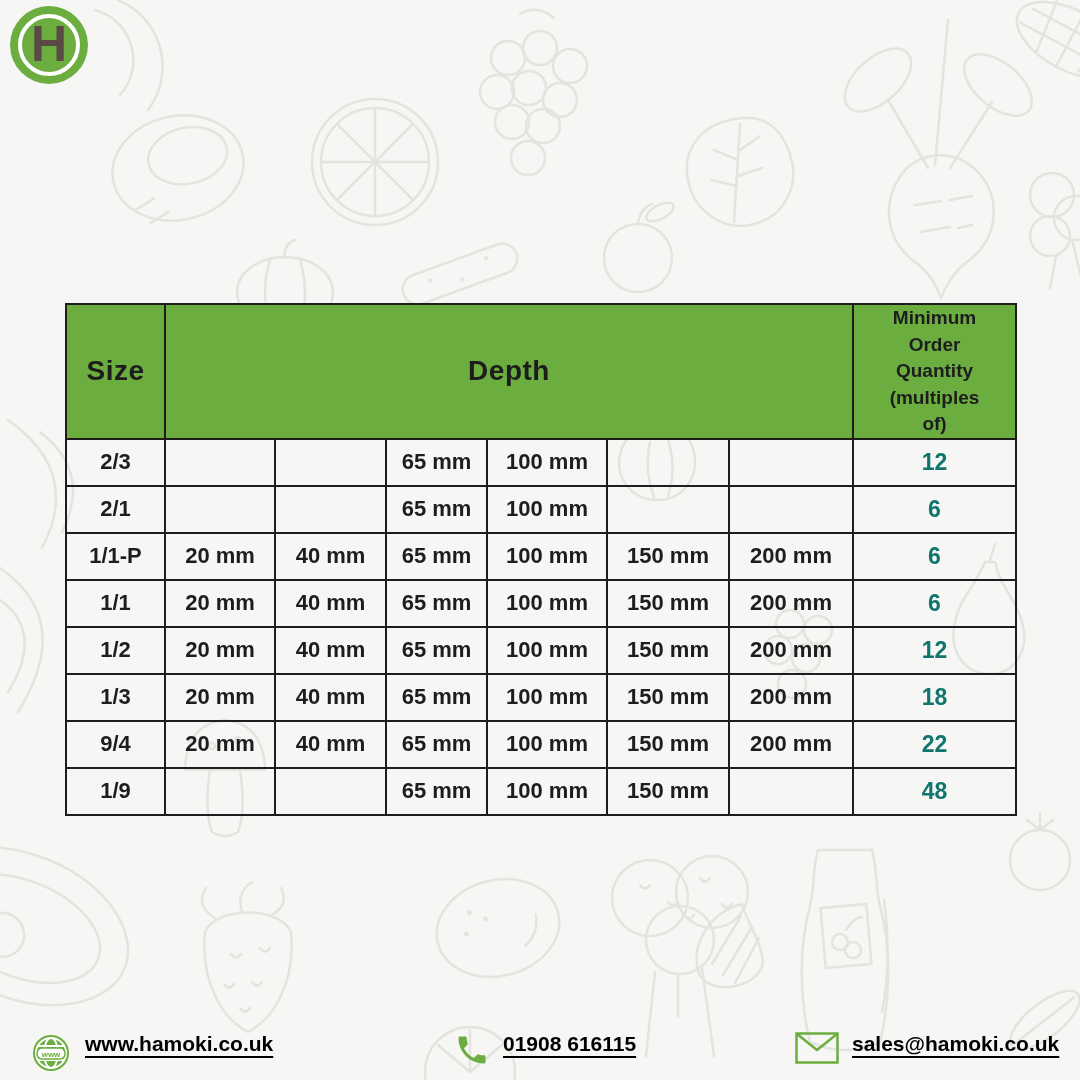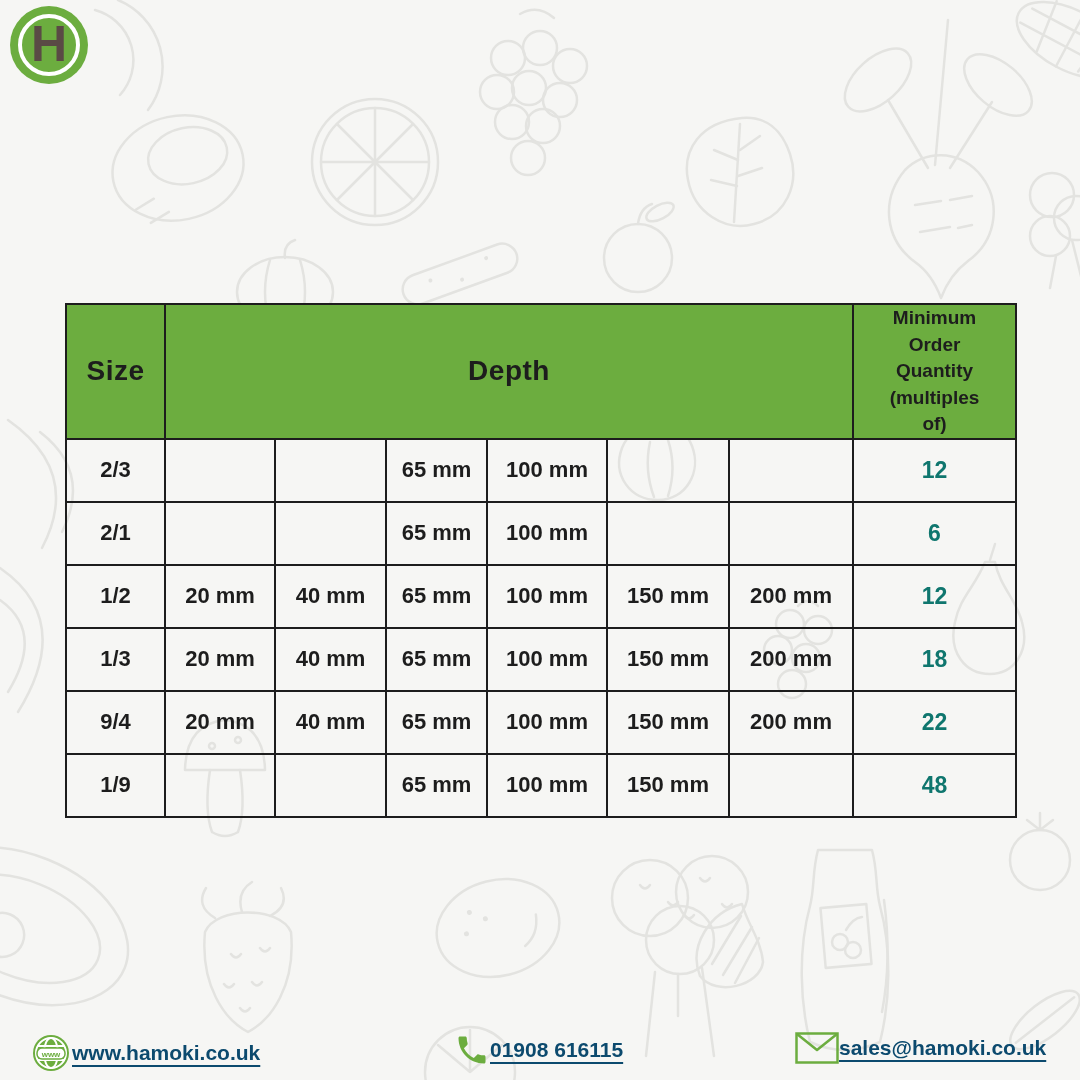--- a/index.html
+++ b/index.html
@@ -34,29 +34,29 @@
     border-collapse:collapse; table-layout:fixed;
   }
   th, td {
     border:2px solid #1d1d1d;
     text-align:center; vertical-align:middle;
     font-weight:bold; color:#1d1d1d;
     background:transparent;
   }
   thead th { background:#6cad3f; height:95px; font-size:28px; letter-spacing:.5px; }
   thead th.moq-head { font-size:19px; line-height:1.4; padding:0 24px; letter-spacing:0; }
-  tbody tr { height:63px;margin-top:10px; }
+  tbody tr { height:47px;margin-top:10px; }
   tbody th, tbody td { font-size:22px; }
   td.moq-cell { color:#0f766e; font-size:23px; }
   
   .contact {
-    position:absolute; display:flex; align-items:center; gap:0;
+    position:absolute; display:flex; gap:13px;
   }
   .contact a {
-    color:#0c4a6e; font-weight:bold; font-size:21px;
+    color:#000000; font-weight:bold; font-size:21px;
     text-decoration:underline; text-decoration-thickness:2px; text-underline-offset:5px;
   }
   .contact.website { left:30px;  top:1032px; }
   .contact.phone   { left:454px; top:1032px; }
   .contact.email   { left:795px; top:1032px; }
 </style>
 </head>
 <body>
 
 <svg class="bg" width="1080" height="1080" viewBox="0 0 1080 1080" aria-hidden="true">
@@ -241,20 +241,40 @@
         <th>2/1</th>
         <td></td>
         <td></td>
         <td>65 mm</td>
         <td>100 mm</td>
         <td></td>
         <td></td>
         <td class="moq-cell">6</td>
       </tr>
       <tr>
+        <th>1/1-P</th>
+        <td>20 mm</td>
+        <td>40 mm</td>
+        <td>65 mm</td>
+        <td>100 mm</td>
+        <td>150 mm</td>
+        <td>200 mm</td>
+        <td class="moq-cell">6</td>
+      </tr>
+      <tr>
+        <th>1/1</th>
+        <td>20 mm</td>
+        <td>40 mm</td>
+        <td>65 mm</td>
+        <td>100 mm</td>
+        <td>150 mm</td>
+        <td>200 mm</td>
+        <td class="moq-cell">6</td>
+      </tr>
+      <tr>
         <th>1/2</th>
         <td>20 mm</td>
         <td>40 mm</td>
         <td>65 mm</td>
         <td>100 mm</td>
         <td>150 mm</td>
         <td>200 mm</td>
         <td class="moq-cell">12</td>
       </tr>
       <tr>

